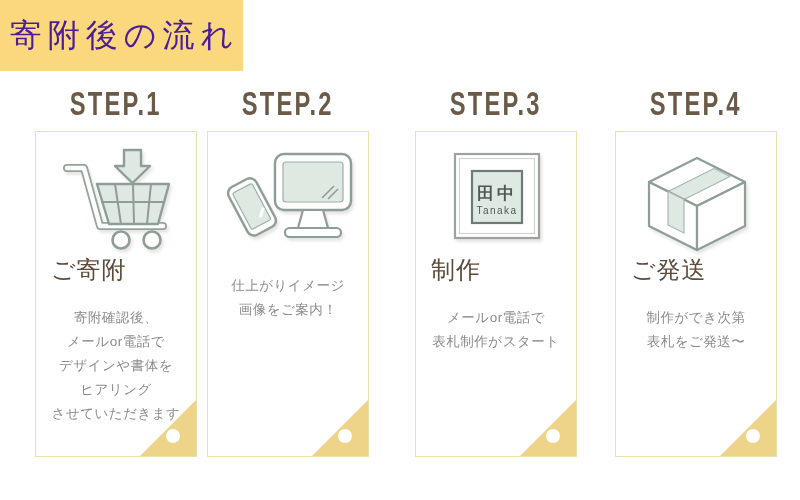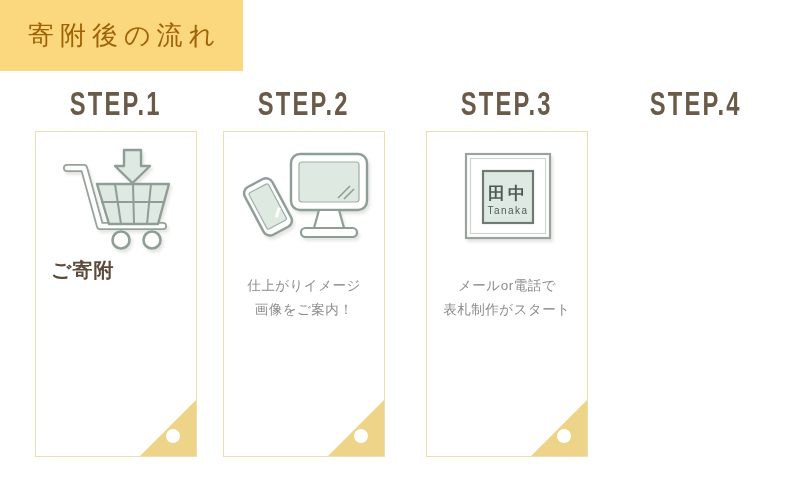--- a/index.html
+++ b/index.html
@@ -3,39 +3,39 @@
 <meta charset="utf-8">
 <style>
   * { margin:0; padding:0; box-sizing:border-box; }
   html,body { width:800px; height:500px; background:#ffffff;
     font-family:"Liberation Sans","DejaVu Sans",sans-serif; overflow:hidden; }
   .stage { position:relative; width:800px; height:500px; background:#fff; }
 
   
   .banner { position:absolute; left:0; top:0; width:243px; height:71px;
     background:#fbd87e; display:flex; align-items:center; justify-content:center; }
-  .banner-title { font-size:26px; color:#a16207; letter-spacing:6px;
+  .banner-title { font-size:32px; color:#4c1d95; letter-spacing:6px;
     padding-left:6px; white-space:nowrap; }
 
   
   .column { position:absolute; top:86px; width:200px; text-align:center; }
-  .col-0 { left:16px; } .col-1 { left:204px; } .col-2 { left:407px; } .col-3 { left:596px; }
+  .col-0 { left:16px; } .col-1 { left:188px; } .col-2 { left:396px; } .col-3 { left:596px; }
 
   .step-heading { display:inline-block; font-size:33px; font-weight:bold;
     color:#6a5a47; letter-spacing:3px; line-height:36px;
     transform:scaleX(0.72); transform-origin:50% 50%; white-space:nowrap; }
 
   .card { position:relative; margin:9px auto 18px; width:162px; height:326px;
     background:#fff; border:1px solid #ecdfae; overflow:hidden; }
 
   .icon-wrap { margin-top:10px; height:112px;
     display:flex; align-items:center; justify-content:center; }
   .icon-wrap svg { filter:drop-shadow(2.5px 3px 1.5px rgba(110,110,100,0.18)); }
 
-  .card-title { text-align:left; padding-left:15px; font-size:20px; font-weight:bold;
+  .card-title { text-align:left; padding-left:15px; font-size:24px; font-weight:normal;
     color:#5c4a3a; line-height:32px; letter-spacing:1px; }
 
   .card-body { margin-top:20px; font-size:13.5px; color:#8b8b8b;
     line-height:24px; letter-spacing:0.5px; }
   .card-body div { white-space:nowrap; }
 
   .corner { position:absolute; right:0; bottom:0; width:56px; height:56px;
     background:#edd489; clip-path:polygon(100% 0, 100% 100%, 0 100%); }
   .corner-dot { position:absolute; right:16px; bottom:13px; width:14px; height:14px;
     border-radius:50%; background:#ffffff; }
@@ -63,20 +63,27 @@
           <line x1="58" y1="40" x2="64" y2="80" stroke="#8e9e96" stroke-width="2"></line>
           <line x1="76" y1="40" x2="77" y2="80" stroke="#8e9e96" stroke-width="2"></line>
           <line x1="94" y1="40" x2="90" y2="80" stroke="#8e9e96" stroke-width="2"></line>
           <line x1="44" y1="58" x2="107" y2="58" stroke="#8e9e96" stroke-width="2"></line>
           <polygon points="67,6 84,6 84,22 93,22 75.5,39 58,22 67,22" fill="#dee9e2" stroke="#8e9e96" stroke-width="2.4" stroke-linejoin="round"></polygon>
           <circle cx="64" cy="96" r="8.5" fill="#ffffff" stroke="#8e9e96" stroke-width="2.6"></circle>
           <circle cx="95" cy="96" r="8.5" fill="#ffffff" stroke="#8e9e96" stroke-width="2.6"></circle>
         </svg>
       </div>
       <div class="card-title">ご寄附</div>
+      <div class="card-body">
+        <div>寄附確認後、</div>
+        <div>メールor電話で</div>
+        <div>デザインや書体を</div>
+        <div>ヒアリング</div>
+        <div>させていただきます</div>
+      </div>
       <div class="corner"></div>
       <div class="corner-dot"></div>
     </div>
   </div>
 
   <div class="column col-1">
     <div class="step-heading">STEP.2</div>
     <div class="card">
       <div class="icon-wrap">
         <svg width="138" height="104" viewBox="0 0 138 104">
@@ -107,26 +114,46 @@
     <div class="card">
       <div class="icon-wrap">
         <svg width="108" height="102" viewBox="0 0 108 102">
           <rect x="13" y="7" width="84" height="84" fill="#ffffff" stroke="#9aa39d" stroke-width="2.2"></rect>
           <rect x="17.5" y="11.5" width="75" height="75" fill="none" stroke="#cfd4cf" stroke-width="1.2"></rect>
           <rect x="30" y="24" width="50" height="52" fill="#dee9e2" stroke="#6e7b74" stroke-width="2.2"></rect>
           <text class="np-kanji" x="55" y="52" text-anchor="middle">田中</text>
           <text class="np-romaji" x="55" y="67" text-anchor="middle">Tanaka</text>
         </svg>
       </div>
+      <div class="card-title">制作</div>
       <div class="card-body">
         <div>メールor電話で</div>
         <div>表札制作がスタート</div>
       </div>
       <div class="corner"></div>
       <div class="corner-dot"></div>
     </div>
   </div>
 
   <div class="column col-3">
     <div class="step-heading">STEP.4</div>
+    <div class="card">
+      <div class="icon-wrap">
+        <svg width="126" height="112" viewBox="0 0 126 112">
+          <polygon points="16,40 64,16 112,40 64,64" fill="#ffffff" stroke="#8e9e96" stroke-width="2.2" stroke-linejoin="round"></polygon>
+          <polygon points="35,31 45,26 96,28 81,26 97,34 81,26" fill="none"></polygon>
+          <polygon points="35,49.5 51,57.5 97,34.5 81,26.5" fill="#dee9e2" stroke="#a9b8af" stroke-width="1.2" stroke-linejoin="round"></polygon>
+          <polygon points="16,40 64,64 64,108 16,84" fill="#ffffff" stroke="#8e9e96" stroke-width="2.2" stroke-linejoin="round"></polygon>
+          <polygon points="64,64 112,40 112,84 64,108" fill="#ffffff" stroke="#8e9e96" stroke-width="2.2" stroke-linejoin="round"></polygon>
+          <polygon points="35,49.5 51,57.5 51,91 35,83" fill="#dee9e2" stroke="#a9b8af" stroke-width="1.2" stroke-linejoin="round"></polygon>
+        </svg>
+      </div>
+      <div class="card-title">ご発送</div>
+      <div class="card-body">
+        <div>制作ができ次第</div>
+        <div>表札をご発送〜</div>
+      </div>
+      <div class="corner"></div>
+      <div class="corner-dot"></div>
+    </div>
   </div>
 
 </div>
 
 </body></html>

